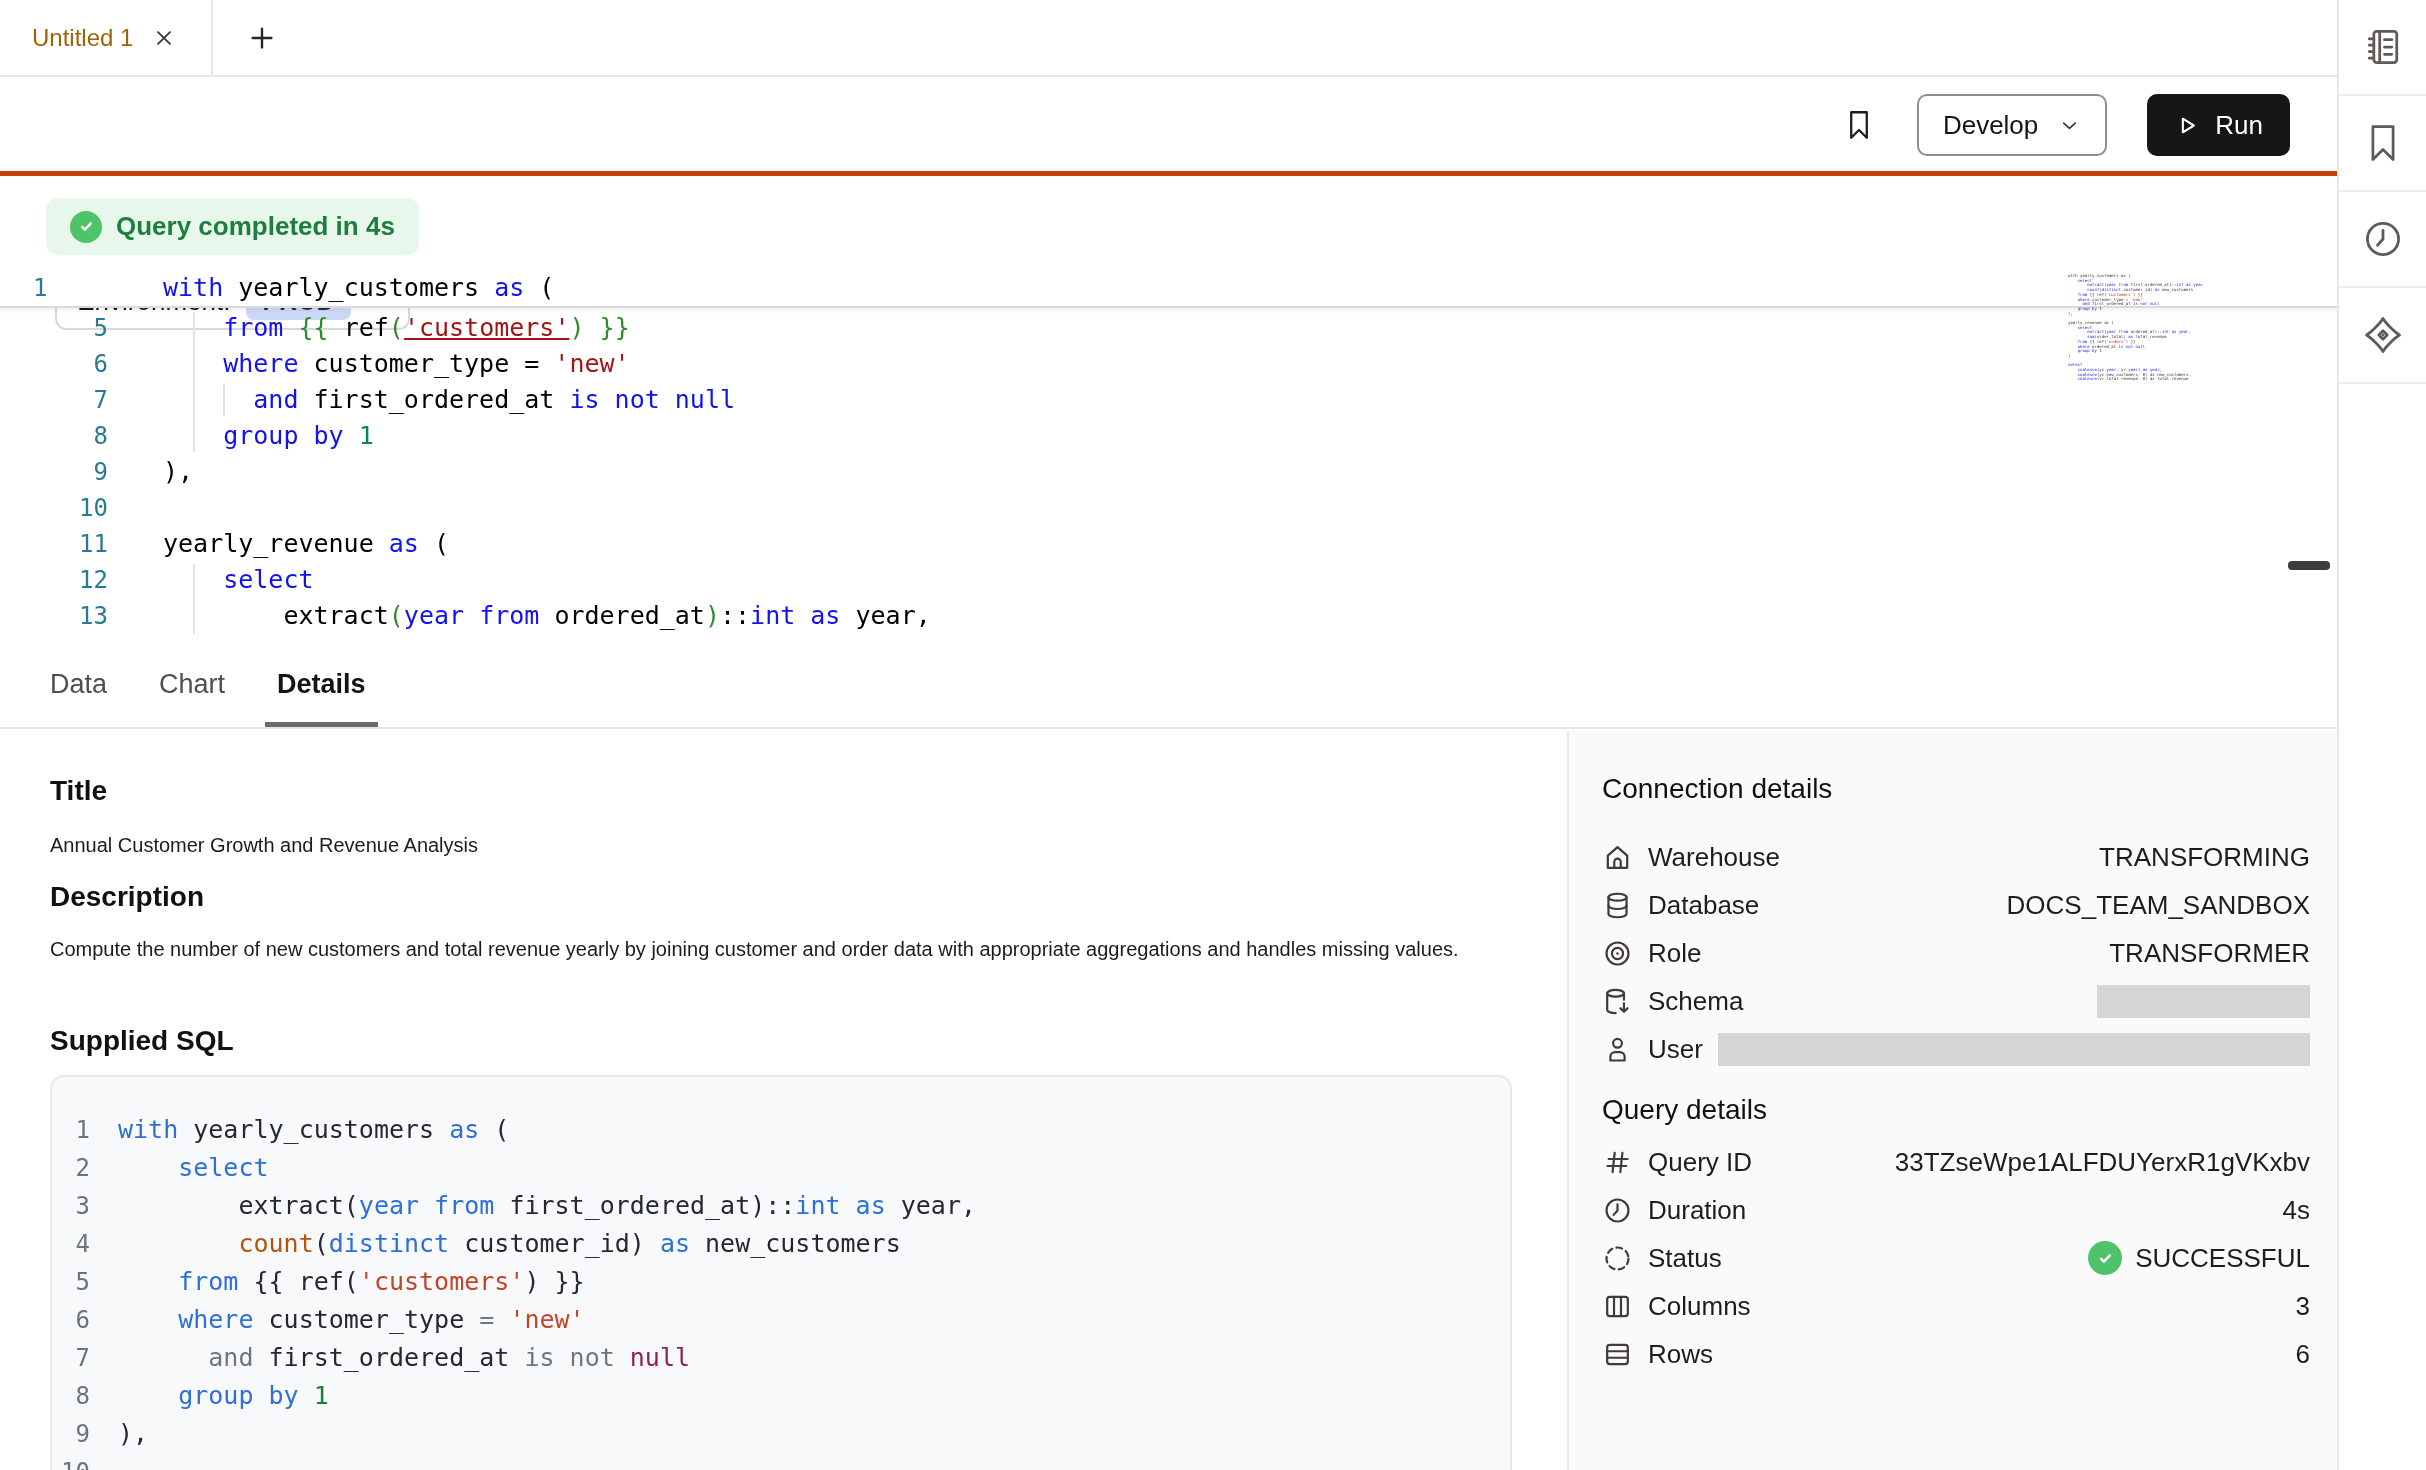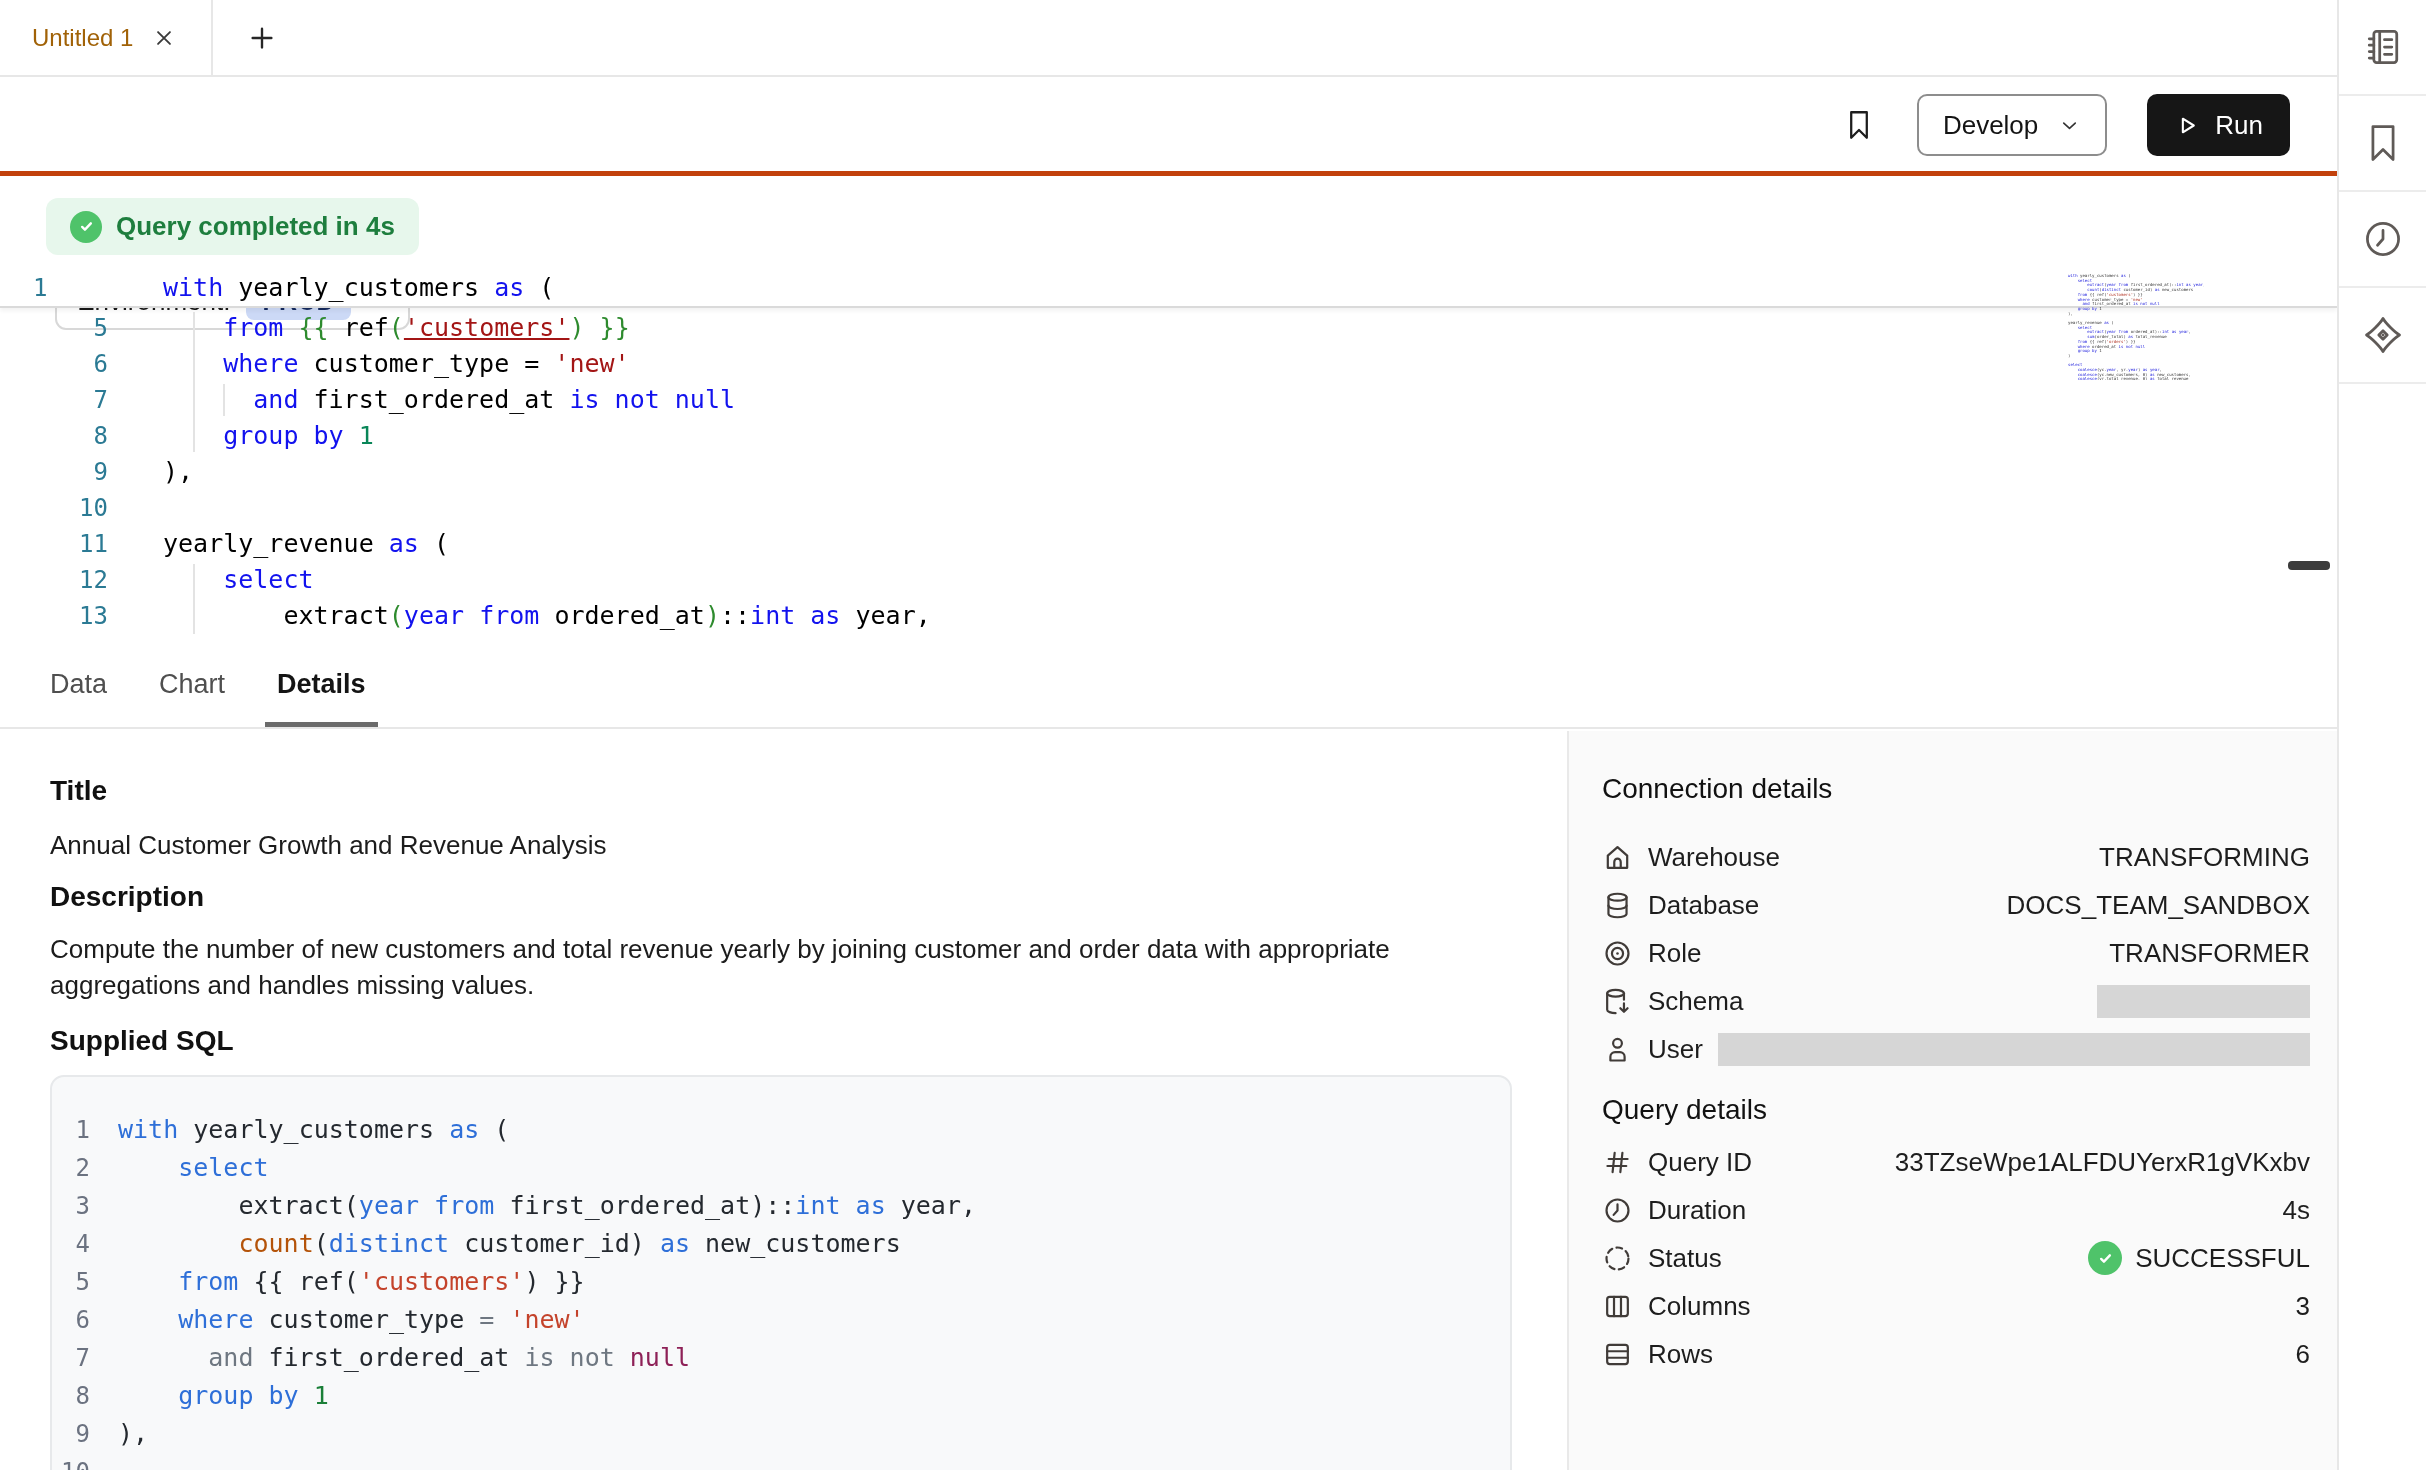--- a/index.html
+++ b/index.html
@@ -68,21 +68,21 @@
   #result-tabs { left:0; top:642px; width:2337px; height:87px; border-bottom:2px solid #e7e7e7;
     display:flex; padding-left:50px; gap:52px; background:#fff; }
   .rtab { position:relative; height:85px; line-height:85px; font-size:27px; color:#4f4f4f; cursor:pointer; }
   .rtab.active { color:#141414; font-weight:700; }
   .rtab.active::after { content:""; position:absolute; left:-12px; right:-12px; bottom:0;
     height:5px; background:#6b6b6b; }
 
   
   #details { left:0; top:731px; width:2426px; height:739px; background:#fff; overflow:hidden; }
   .h2 { font-size:28px; font-weight:700; color:#111; }
-  .body-text { font-size:26px; color:#1c1c1c; line-height:36px; }
+  .body-text { font-size:20px; color:#1c1c1c; line-height:36px; }
 
   #sql-card { position:absolute; left:50px; top:344px; width:1462px; height:560px;
     background:#f8f9fa; border:2px solid #e7e9eb; border-radius:14px; padding-top:34px;
     font-family:"DejaVu Sans Mono", monospace; font-size:25px; overflow:hidden; }
   #sql-card .cl { height:38px; line-height:38px; }
   #sql-card .num { width:38px; color:#6b7280; }
   #sql-card .codeln { margin-left:28px; }
   #sql-card .tk-k { color:#2e6fd8; } #sql-card .tk-t { color:#24292f; }
   #sql-card .tk-s { color:#c4432b; } #sql-card .tk-f { color:#b45309; }
   #sql-card .tk-o { color:#6e7781; } #sql-card .tk-c { color:#8e2157; }

